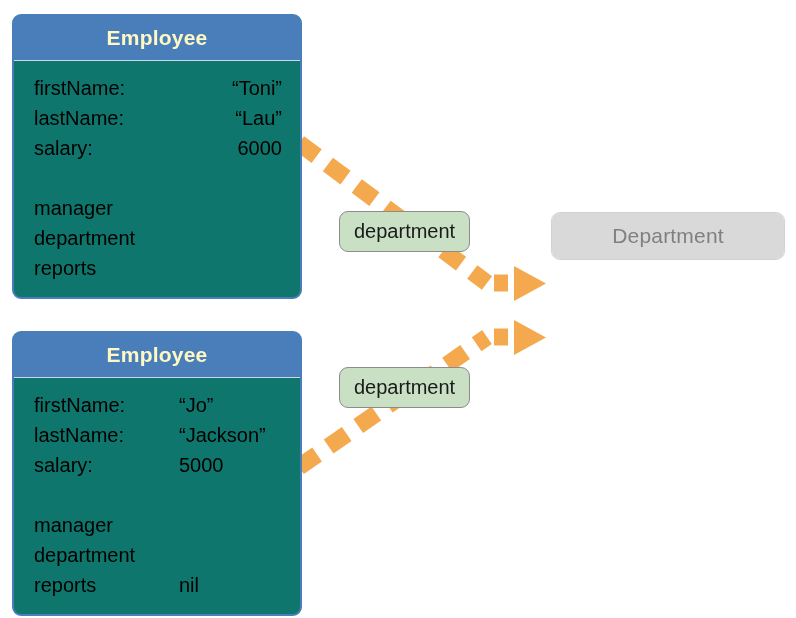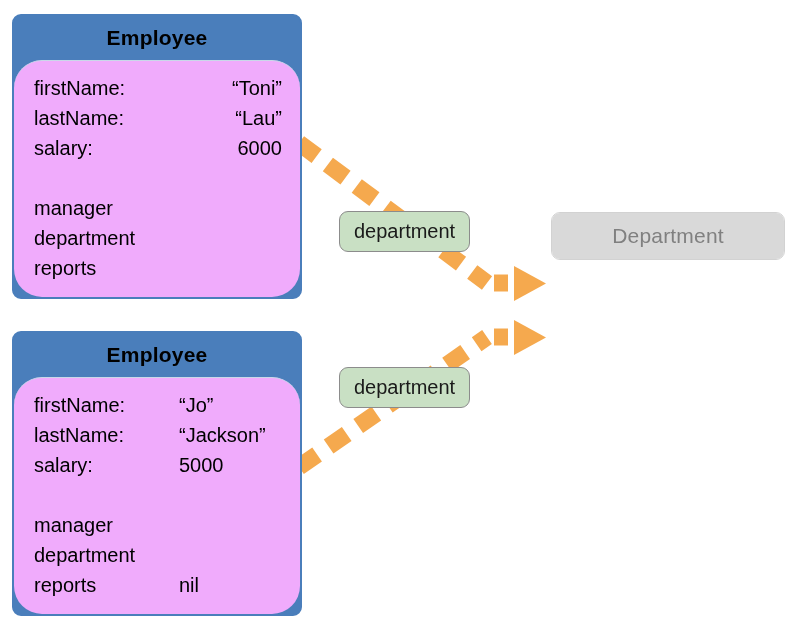--- a/index.html
+++ b/index.html
@@ -31,32 +31,31 @@
     text-align: center;
     font-size: 21px;
     font-weight: bold;
     letter-spacing: 0.2px;
     line-height: 1;
     padding: 11px 0 12px 0;
   }
   .obj-box .body {
     box-sizing: border-box;
     width: 100%;
-    background: #f0abfc;
-    border-radius: 28px;
+    background: #0f766e;
   }
 
   
   .obj-box.blue {
     border: 2px solid #4a7ebb;
     background: #4a7ebb;
   }
   .obj-box.blue .hdr {
     background: #4a7ebb;
-    color: #000000;
+    color: #fef9c3;
   }
   .obj-box.blue .body {
     border-top: 1px solid #c9d8e9;
   }
 
   
   .obj-box.grey {
     border: 1px solid #d2d2d2;
     background: #d9d9d9;
   }

